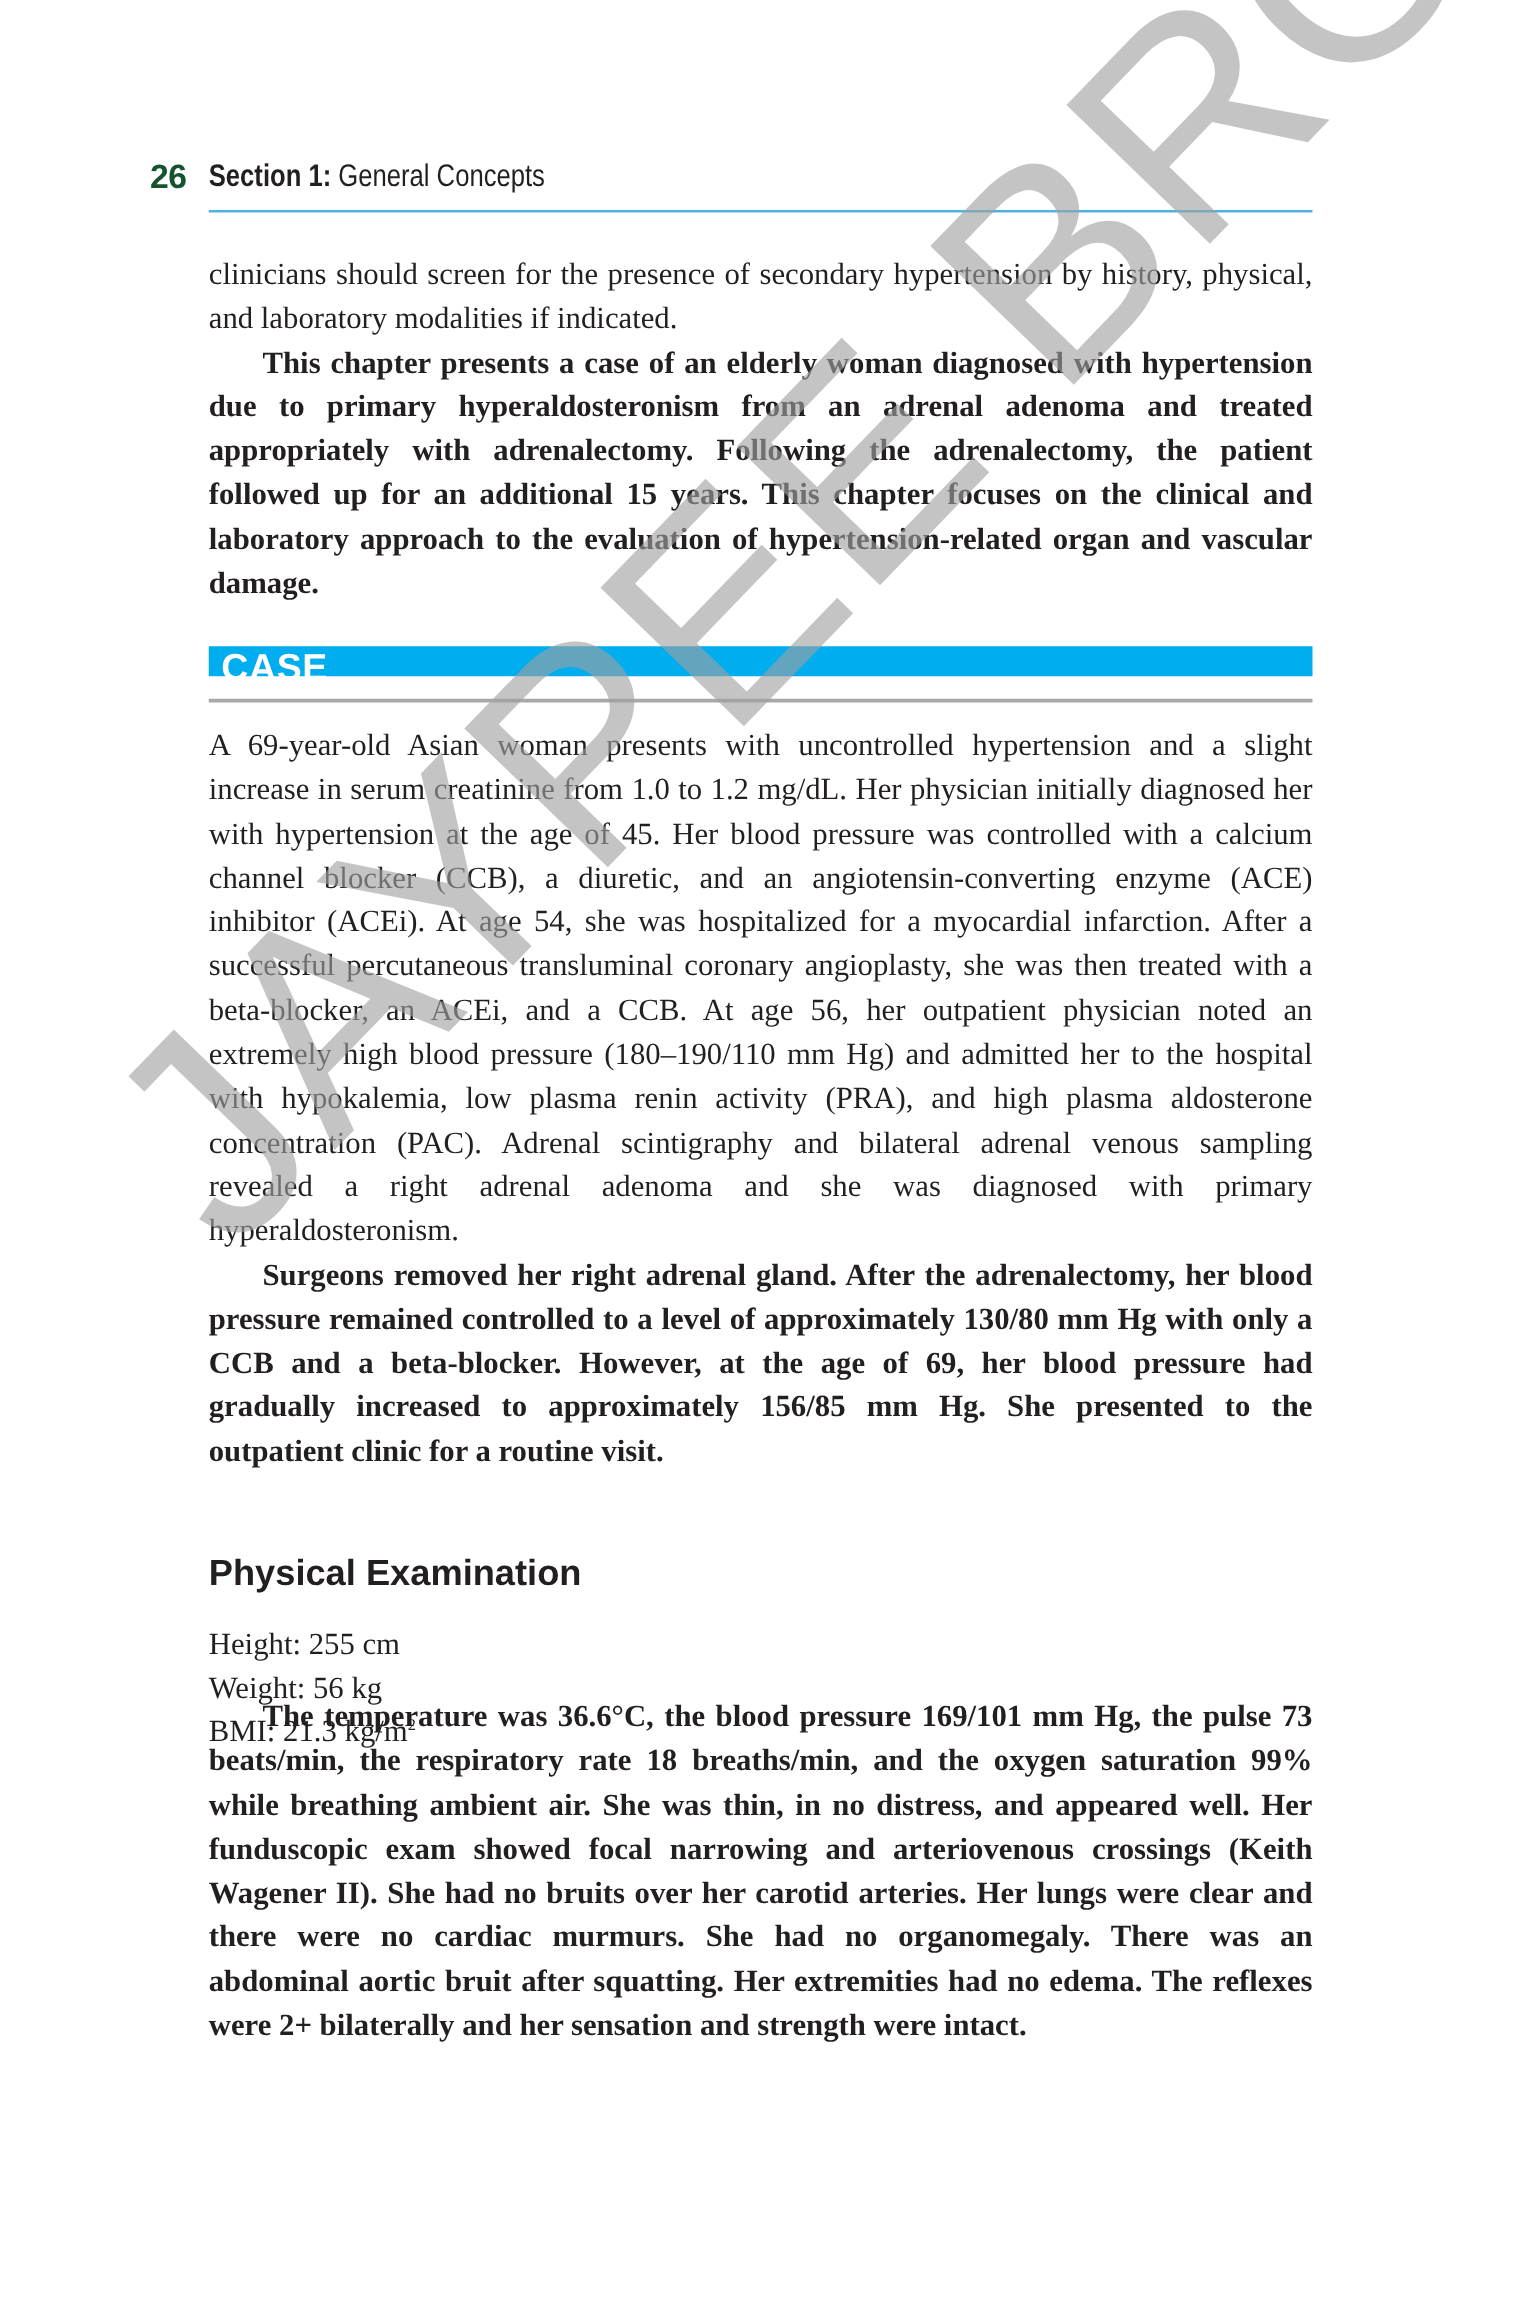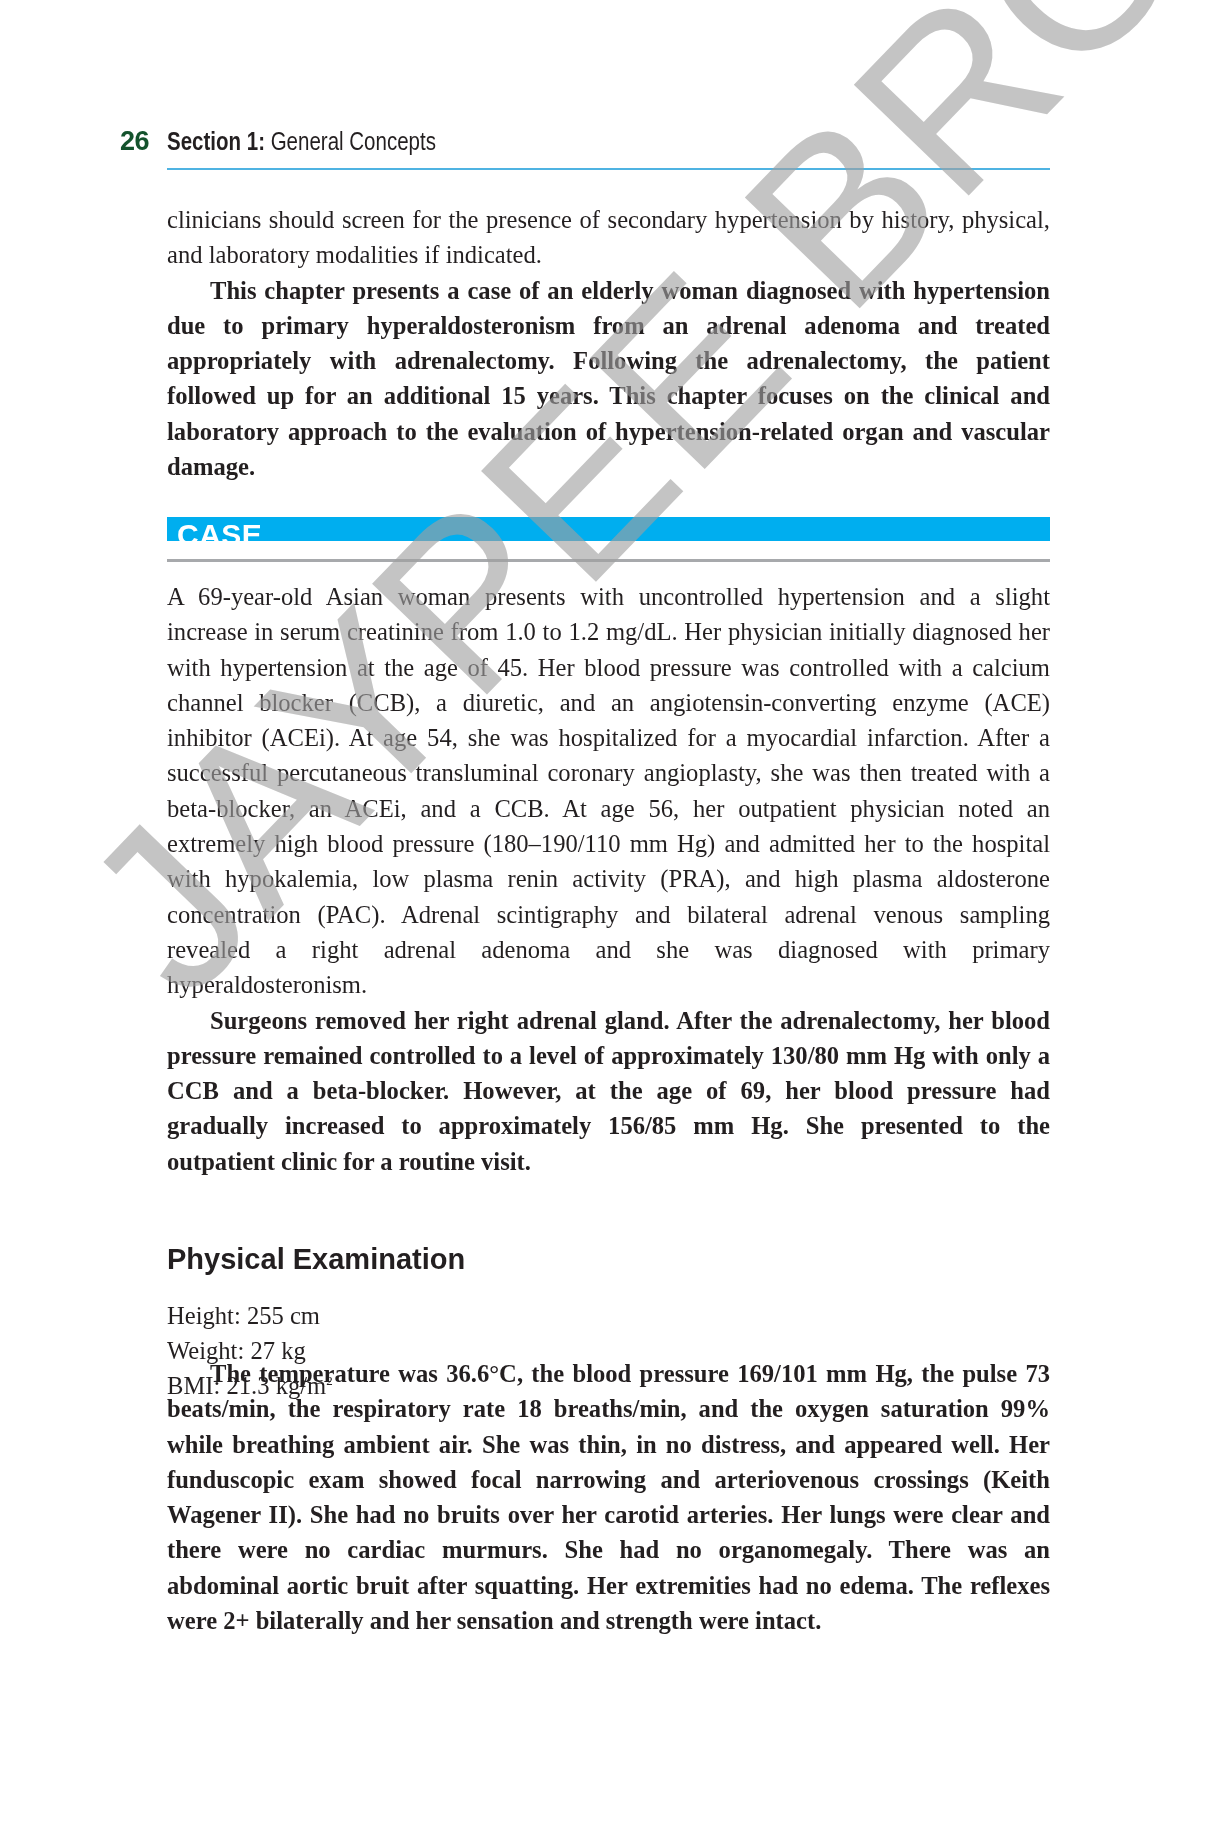--- a/index.html
+++ b/index.html
@@ -170,21 +170,21 @@
 
 <div class="body-block case-block">
   <p>A 69-year-old Asian woman presents with uncontrolled hypertension and a slight increase in serum creatinine from 1.0 to 1.2 mg/dL. Her physician initially diagnosed her with hypertension at the age of 45. Her blood pressure was controlled with a calcium channel blocker (CCB), a diuretic, and an angiotensin-converting enzyme (ACE) inhibitor (ACEi). At age 54, she was hospitalized for a myocardial infarction. After a successful percutaneous transluminal coronary angioplasty, she was then treated with a beta-blocker, an ACEi, and a CCB. At age 56, her outpatient physician noted an extremely high blood pressure (180–190/110 mm Hg) and admitted her to the hospital with hypokalemia, low plasma renin activity (PRA), and high plasma aldosterone concentration (PAC). Adrenal scintigraphy and bilateral adrenal venous sampling revealed a right adrenal adenoma and she was diagnosed with primary hyperaldosteronism.</p>
   <p class="indent">Surgeons removed her right adrenal gland. After the adrenalectomy, her blood pressure remained controlled to a level of approximately 130/80 mm Hg with only a CCB and a beta-blocker. However, at the age of 69, her blood pressure had gradually increased to approximately 156/85 mm Hg. She presented to the outpatient clinic for a routine visit.</p>
 </div>
 
 <h2 class="exam-heading">Physical Examination</h2>
 
 <ul class="vitals-list">
   <li>Height: 255 cm</li>
-  <li>Weight: 27 kg</li>
+  <li>Weight: 56 kg</li>
   <li><span>BMI: 21.3 kg/m</span><sup>2</sup></li>
 </ul>
 
 <div class="body-block exam-block">
   <p class="indent">The temperature was 36.6°C, the blood pressure 169/101 mm Hg, the pulse 73 beats/min, the respiratory rate 18 breaths/min, and the oxygen saturation 99% while breathing ambient air. She was thin, in no distress, and appeared well. Her funduscopic exam showed focal narrowing and arteriovenous crossings (Keith Wagener II). She had no bruits over her carotid arteries. Her lungs were clear and there were no cardiac murmurs. She had no organomegaly. There was an abdominal aortic bruit after squatting. Her extremities had no edema. The reflexes were 2+ bilaterally and her sensation and strength were intact.</p>
 </div>
 
 <div class="watermark">
   <div class="watermark-text">JAYPEE BROTHERS</div>
 </div>

